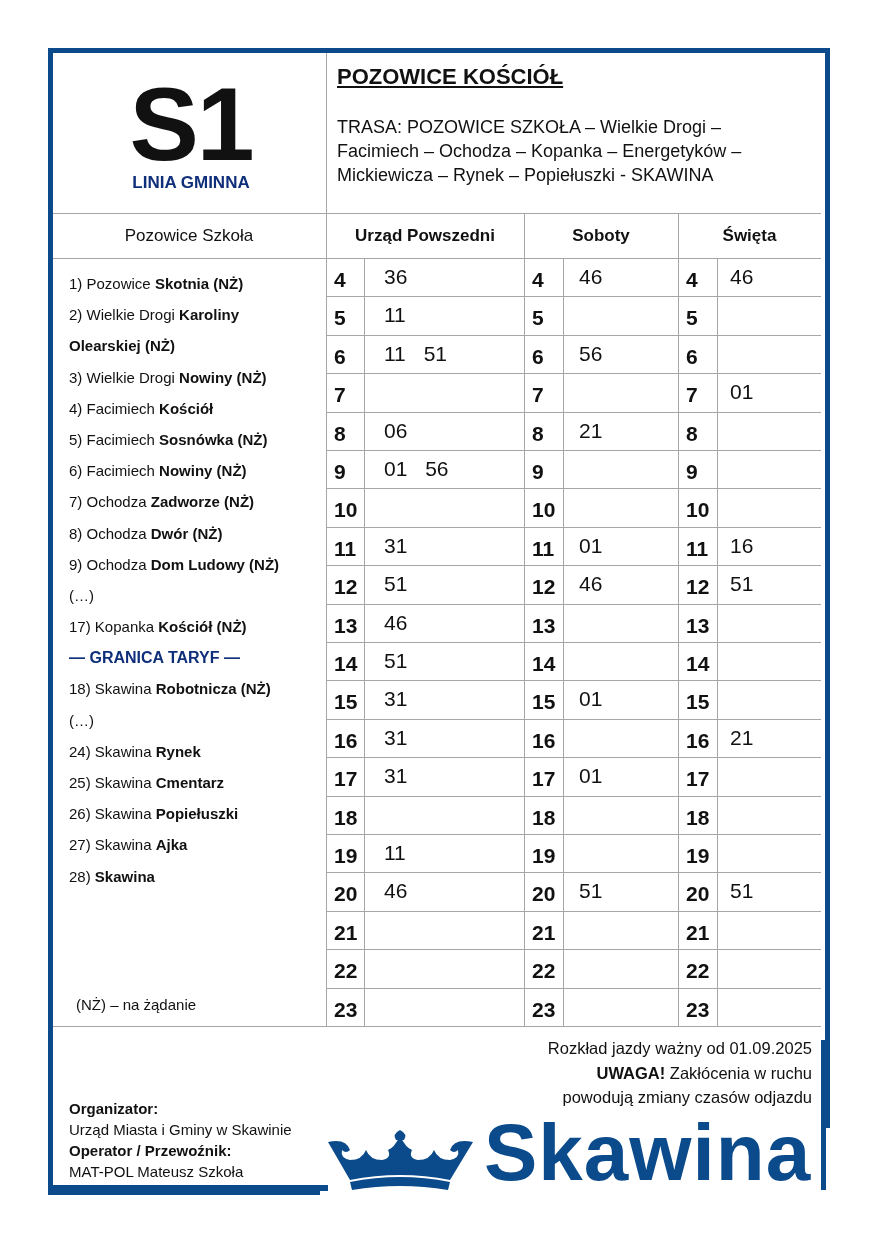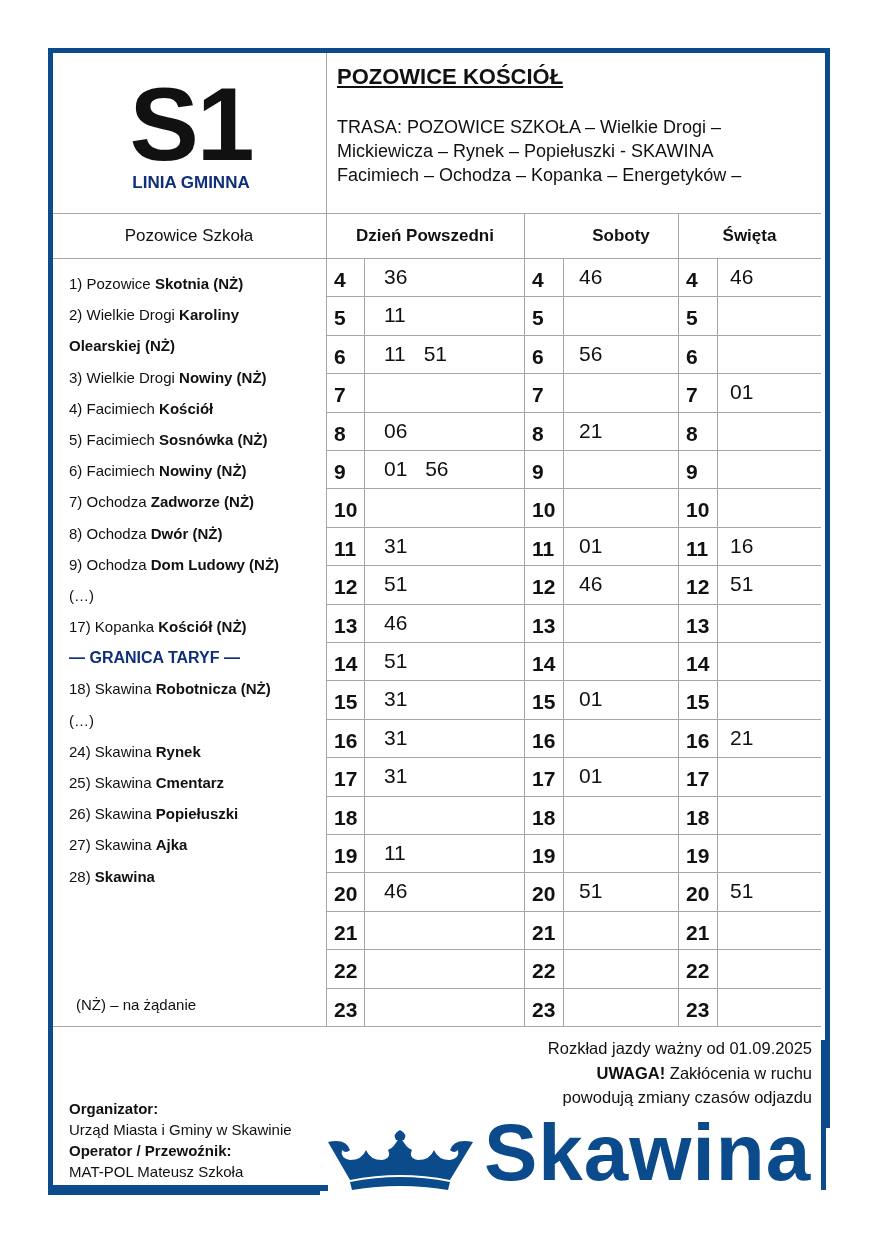--- a/index.html
+++ b/index.html
@@ -44,27 +44,27 @@
 <div class="vline" style="left:678px;top:213px;height:813px;"></div>
 <div class="vline" style="left:364px;top:258px;height:768px;"></div>
 <div class="vline" style="left:563px;top:258px;height:768px;"></div>
 <div class="vline" style="left:717px;top:258px;height:768px;"></div>
 
 <div class="abs line-no">S1</div>
 <div class="abs line-sub">LINIA GMINNA</div>
 <div class="abs stop-title">POZOWICE KOŚCIÓŁ</div>
 <div class="abs route">
   <div>TRASA: POZOWICE SZKOŁA – Wielkie Drogi –</div>
+  <div>Facimiech – Ochodza – Kopanka – Energetyków –</div>
   <div>Mickiewicza – Rynek – Popiełuszki - SKAWINA</div>
-  <div>Facimiech – Ochodza – Kopanka – Energetyków –</div>
 </div>
 
 <div class="abs from-stop">Pozowice Szkoła</div>
-<div class="abs col-head" style="left:326px;width:198px;">Dzień Powszedni</div>
-<div class="abs col-head" style="left:524px;width:154px;margin-left:20px;">Soboty</div>
+<div class="abs col-head" style="left:326px;width:198px;">Urząd Powszedni</div>
+<div class="abs col-head" style="left:524px;width:154px;">Soboty</div>
 <div class="abs col-head" style="left:678px;width:143px;">Święta</div>
 
 <div class="abs stops" id="stops">
     <div class="stop"><span><span>1)</span> <span>Pozowice</span> <b>Skotnia (NŻ)</b></span></div>
     <div class="stop"><span><span>2)</span> <span>Wielkie Drogi</span> <b>Karoliny</b></span></div>
     <div class="stop"><span><span></span><span></span><b>Olearskiej (NŻ)</b></span></div>
     <div class="stop"><span><span>3)</span> <span>Wielkie Drogi</span> <b>Nowiny (NŻ)</b></span></div>
     <div class="stop"><span><span>4)</span> <span>Facimiech</span> <b>Kościół</b></span></div>
     <div class="stop"><span><span>5)</span> <span>Facimiech</span> <b>Sosnówka (NŻ)</b></span></div>
     <div class="stop"><span><span>6)</span> <span>Facimiech</span> <b>Nowiny (NŻ)</b></span></div>

